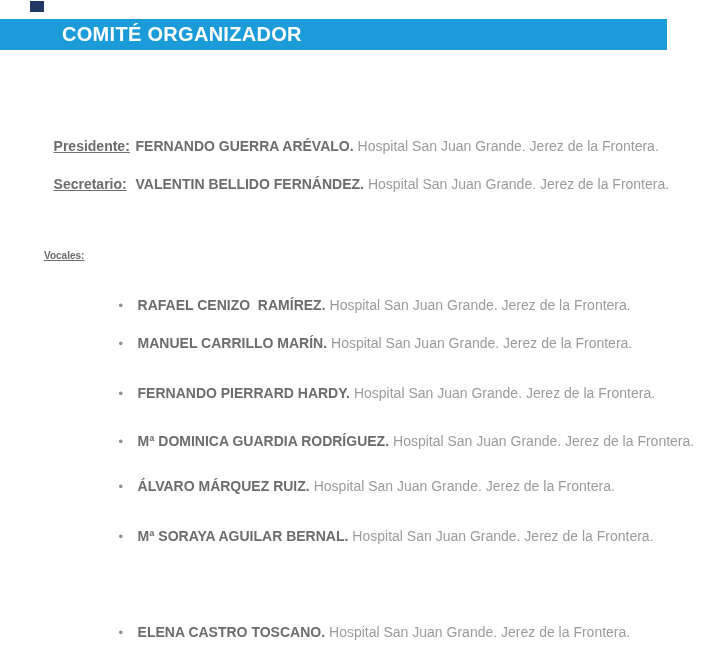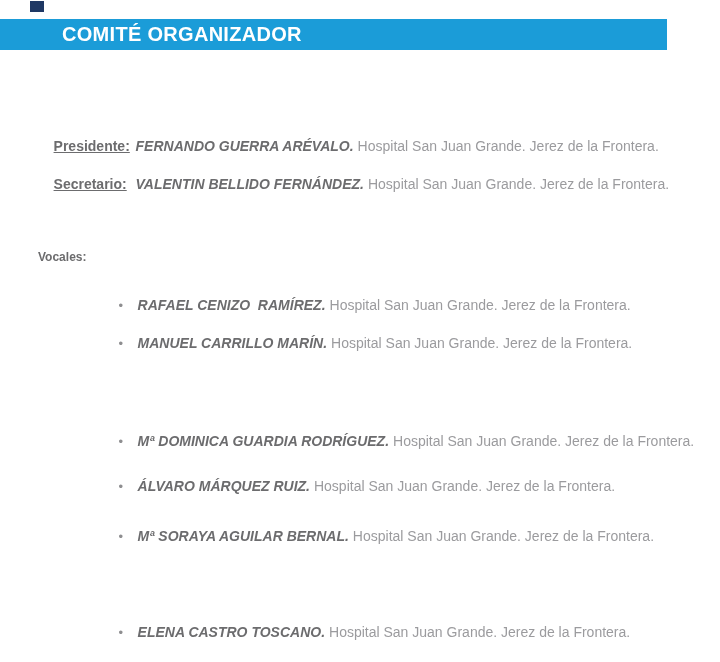--- a/index.html
+++ b/index.html
@@ -38,32 +38,32 @@
     display:inline-block;
     width:82px;
     font-weight:bold;
     color:var(--text-dark,#6C6C6E);
     text-decoration:underline;
   }
   .name{
     font-weight:bold;
     color:var(--text-dark,#6C6C6E);
     white-space:pre;
-    font-style:italic;
   }
   .aff{
     color:var(--text-light,#9B9B9E);
     margin-left:4px;
     white-space:pre;
   }
   .r0{top:122px}.r1{top:160px}.r2{top:198px}
   .vocales-label{
-    position:absolute;left:38px;top:250px;
-    font-size:12px;font-weight:bold;
+    position:absolute;left:44px;top:250px;
+    font-size:10px;font-weight:bold;
     color:var(--text-dark,#6C6C6E);
+    text-decoration:underline;
   }
   .vitem{
     position:absolute;left:103px;
     font-size:14px;
     white-space:pre;
   }
   .bullet{
     display:inline-block;
     width:19px;
     color:#8E8E90;
@@ -93,20 +93,23 @@
 
 
   <div class="vocales-label">Vocales:</div>
 
   <div class="vitem v0">
     <span class="bullet">•</span><span class="name">RAFAEL CENIZO  RAMÍREZ.</span><span class="aff">Hospital San Juan Grande. Jerez de la Frontera.</span>
   </div>
   <div class="vitem v1">
     <span class="bullet">•</span><span class="name">MANUEL CARRILLO MARÍN.</span><span class="aff">Hospital San Juan Grande. Jerez de la Frontera.</span>
   </div>
+  <div class="vitem v2">
+    <span class="bullet">•</span><span class="name">FERNANDO PIERRARD HARDY.</span><span class="aff">Hospital San Juan Grande. Jerez de la Frontera.</span>
+  </div>
   <div class="vitem v3">
     <span class="bullet">•</span><span class="name">Mª DOMINICA GUARDIA RODRÍGUEZ.</span><span class="aff">Hospital San Juan Grande. Jerez de la Frontera.</span>
   </div>
   <div class="vitem v5">
     <span class="bullet">•</span><span class="name">Mª SORAYA AGUILAR BERNAL.</span><span class="aff">Hospital San Juan Grande. Jerez de la Frontera.</span>
   </div>
   <div class="vitem v4">
     <span class="bullet">•</span><span class="name">ÁLVARO MÁRQUEZ RUIZ.</span><span class="aff">Hospital San Juan Grande. Jerez de la Frontera.</span>
   </div>
   <div class="vitem v7">

